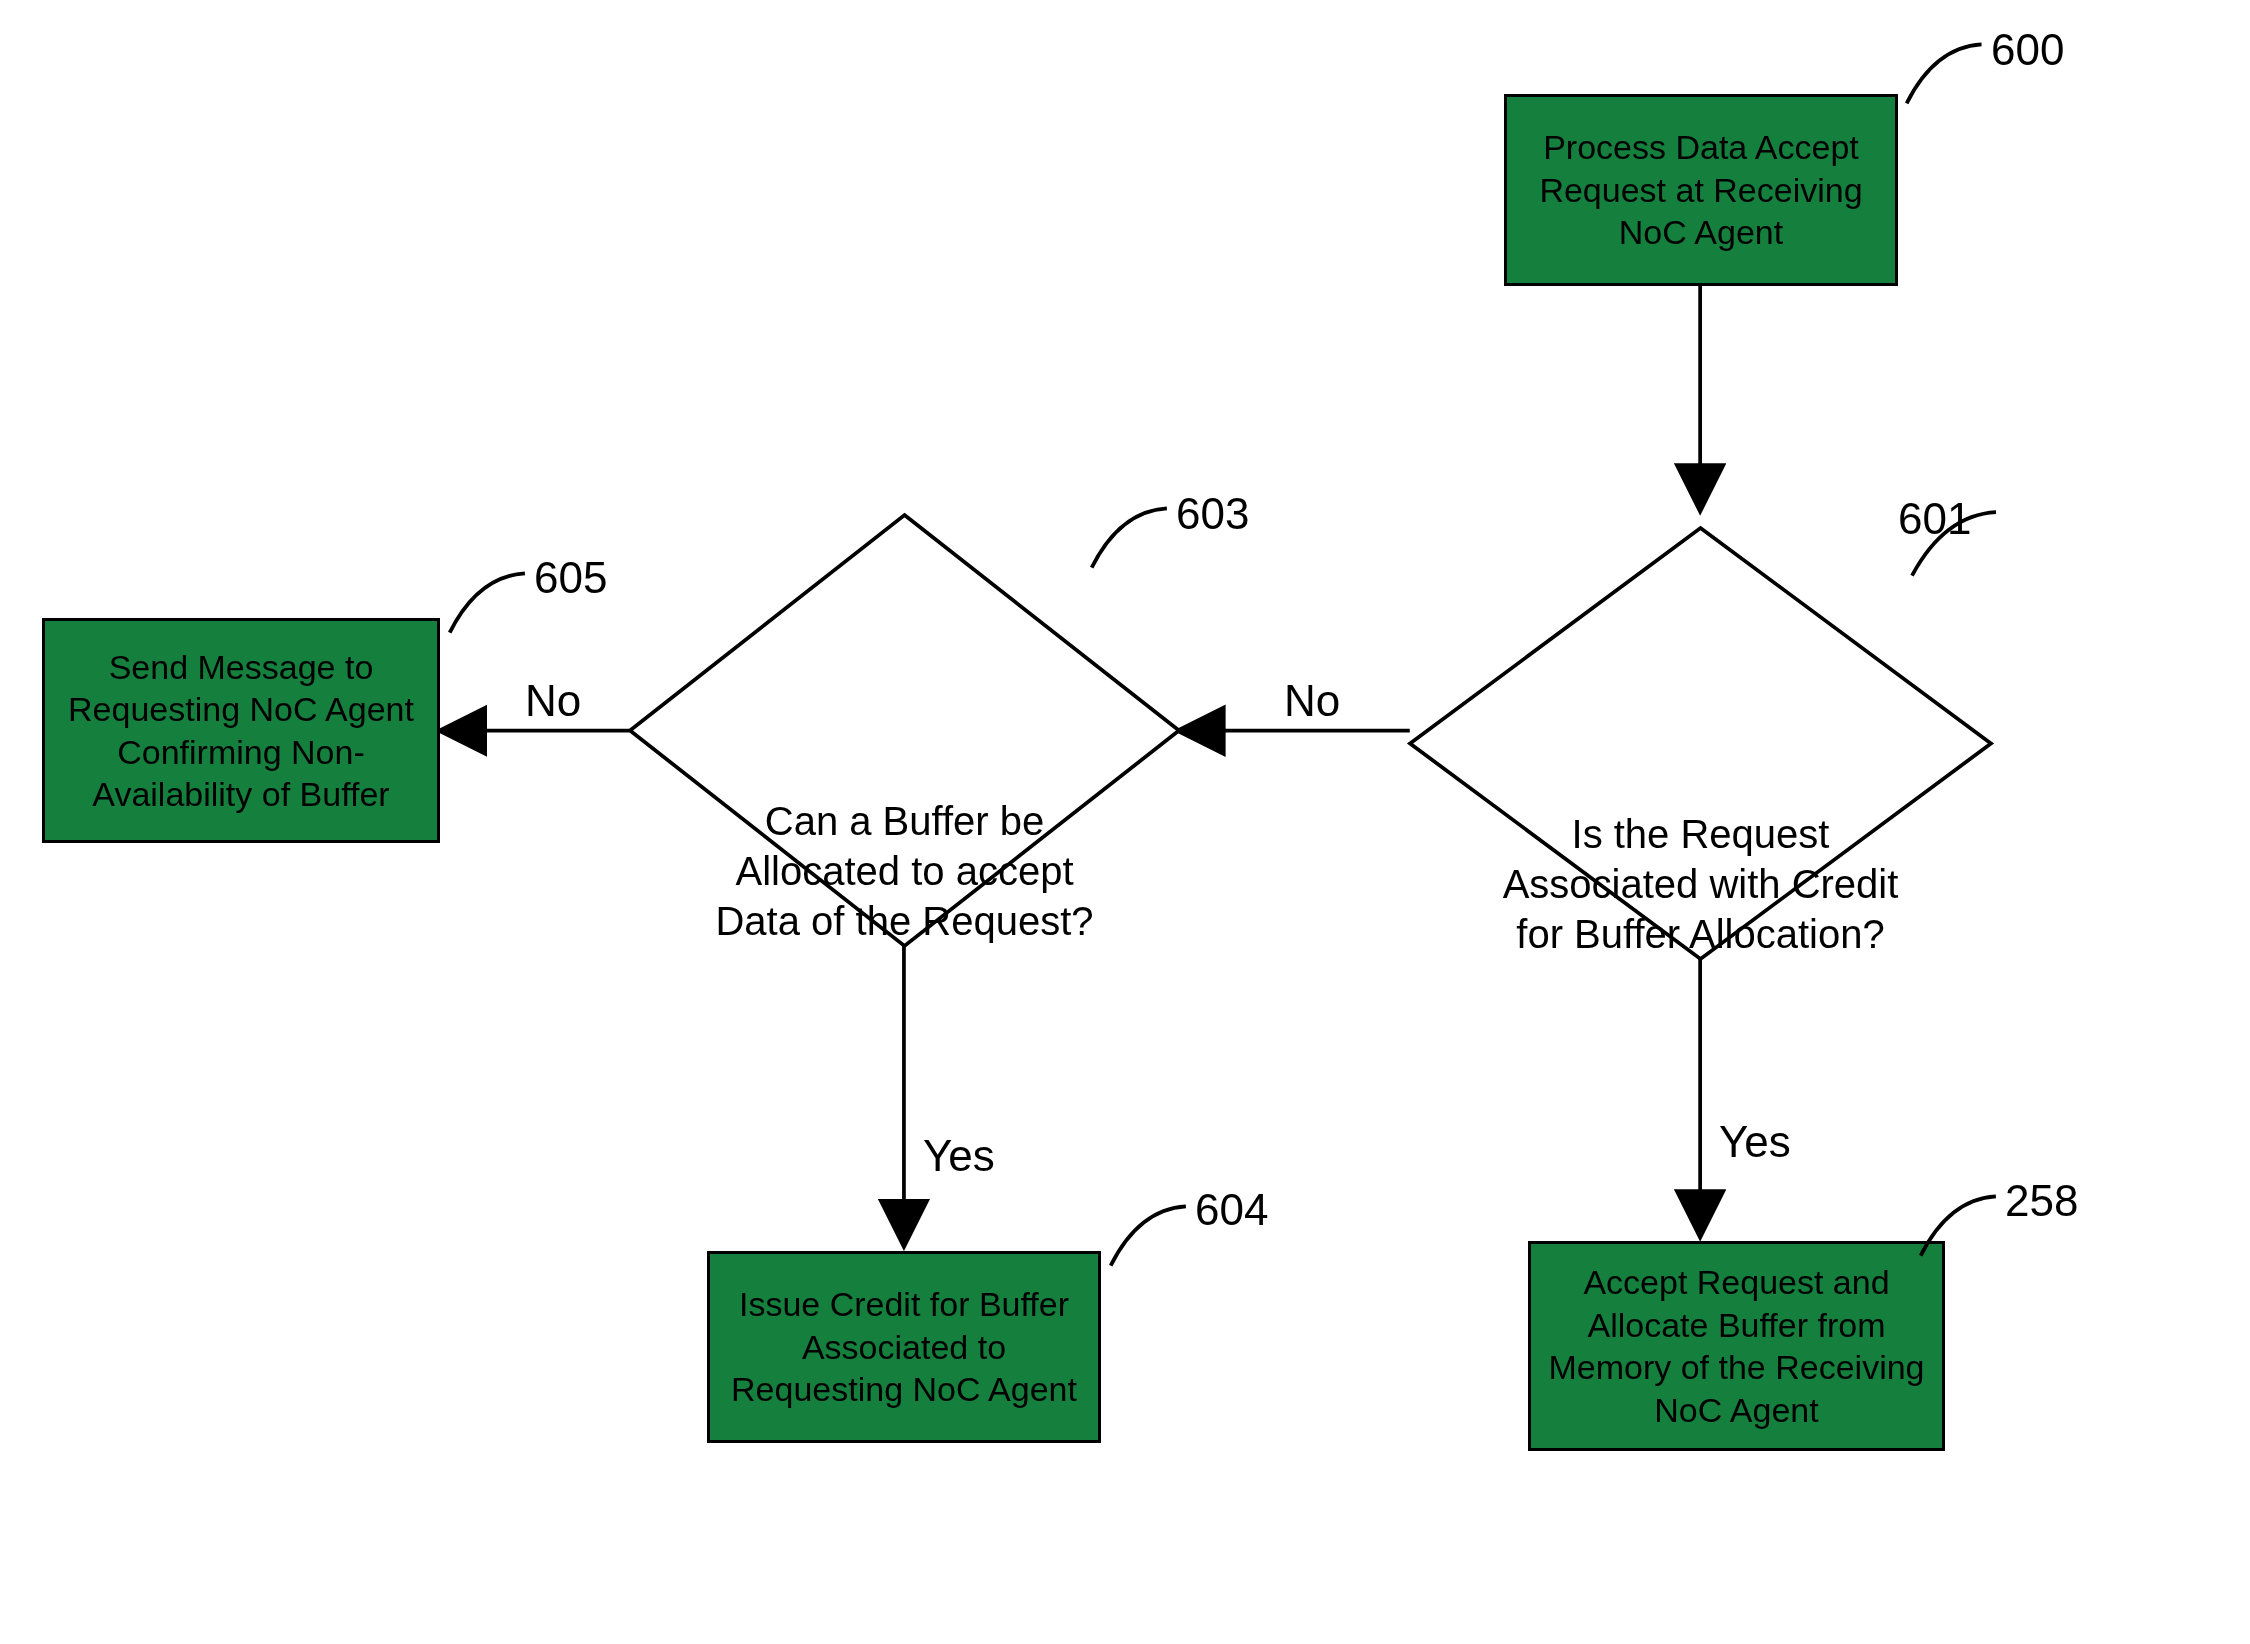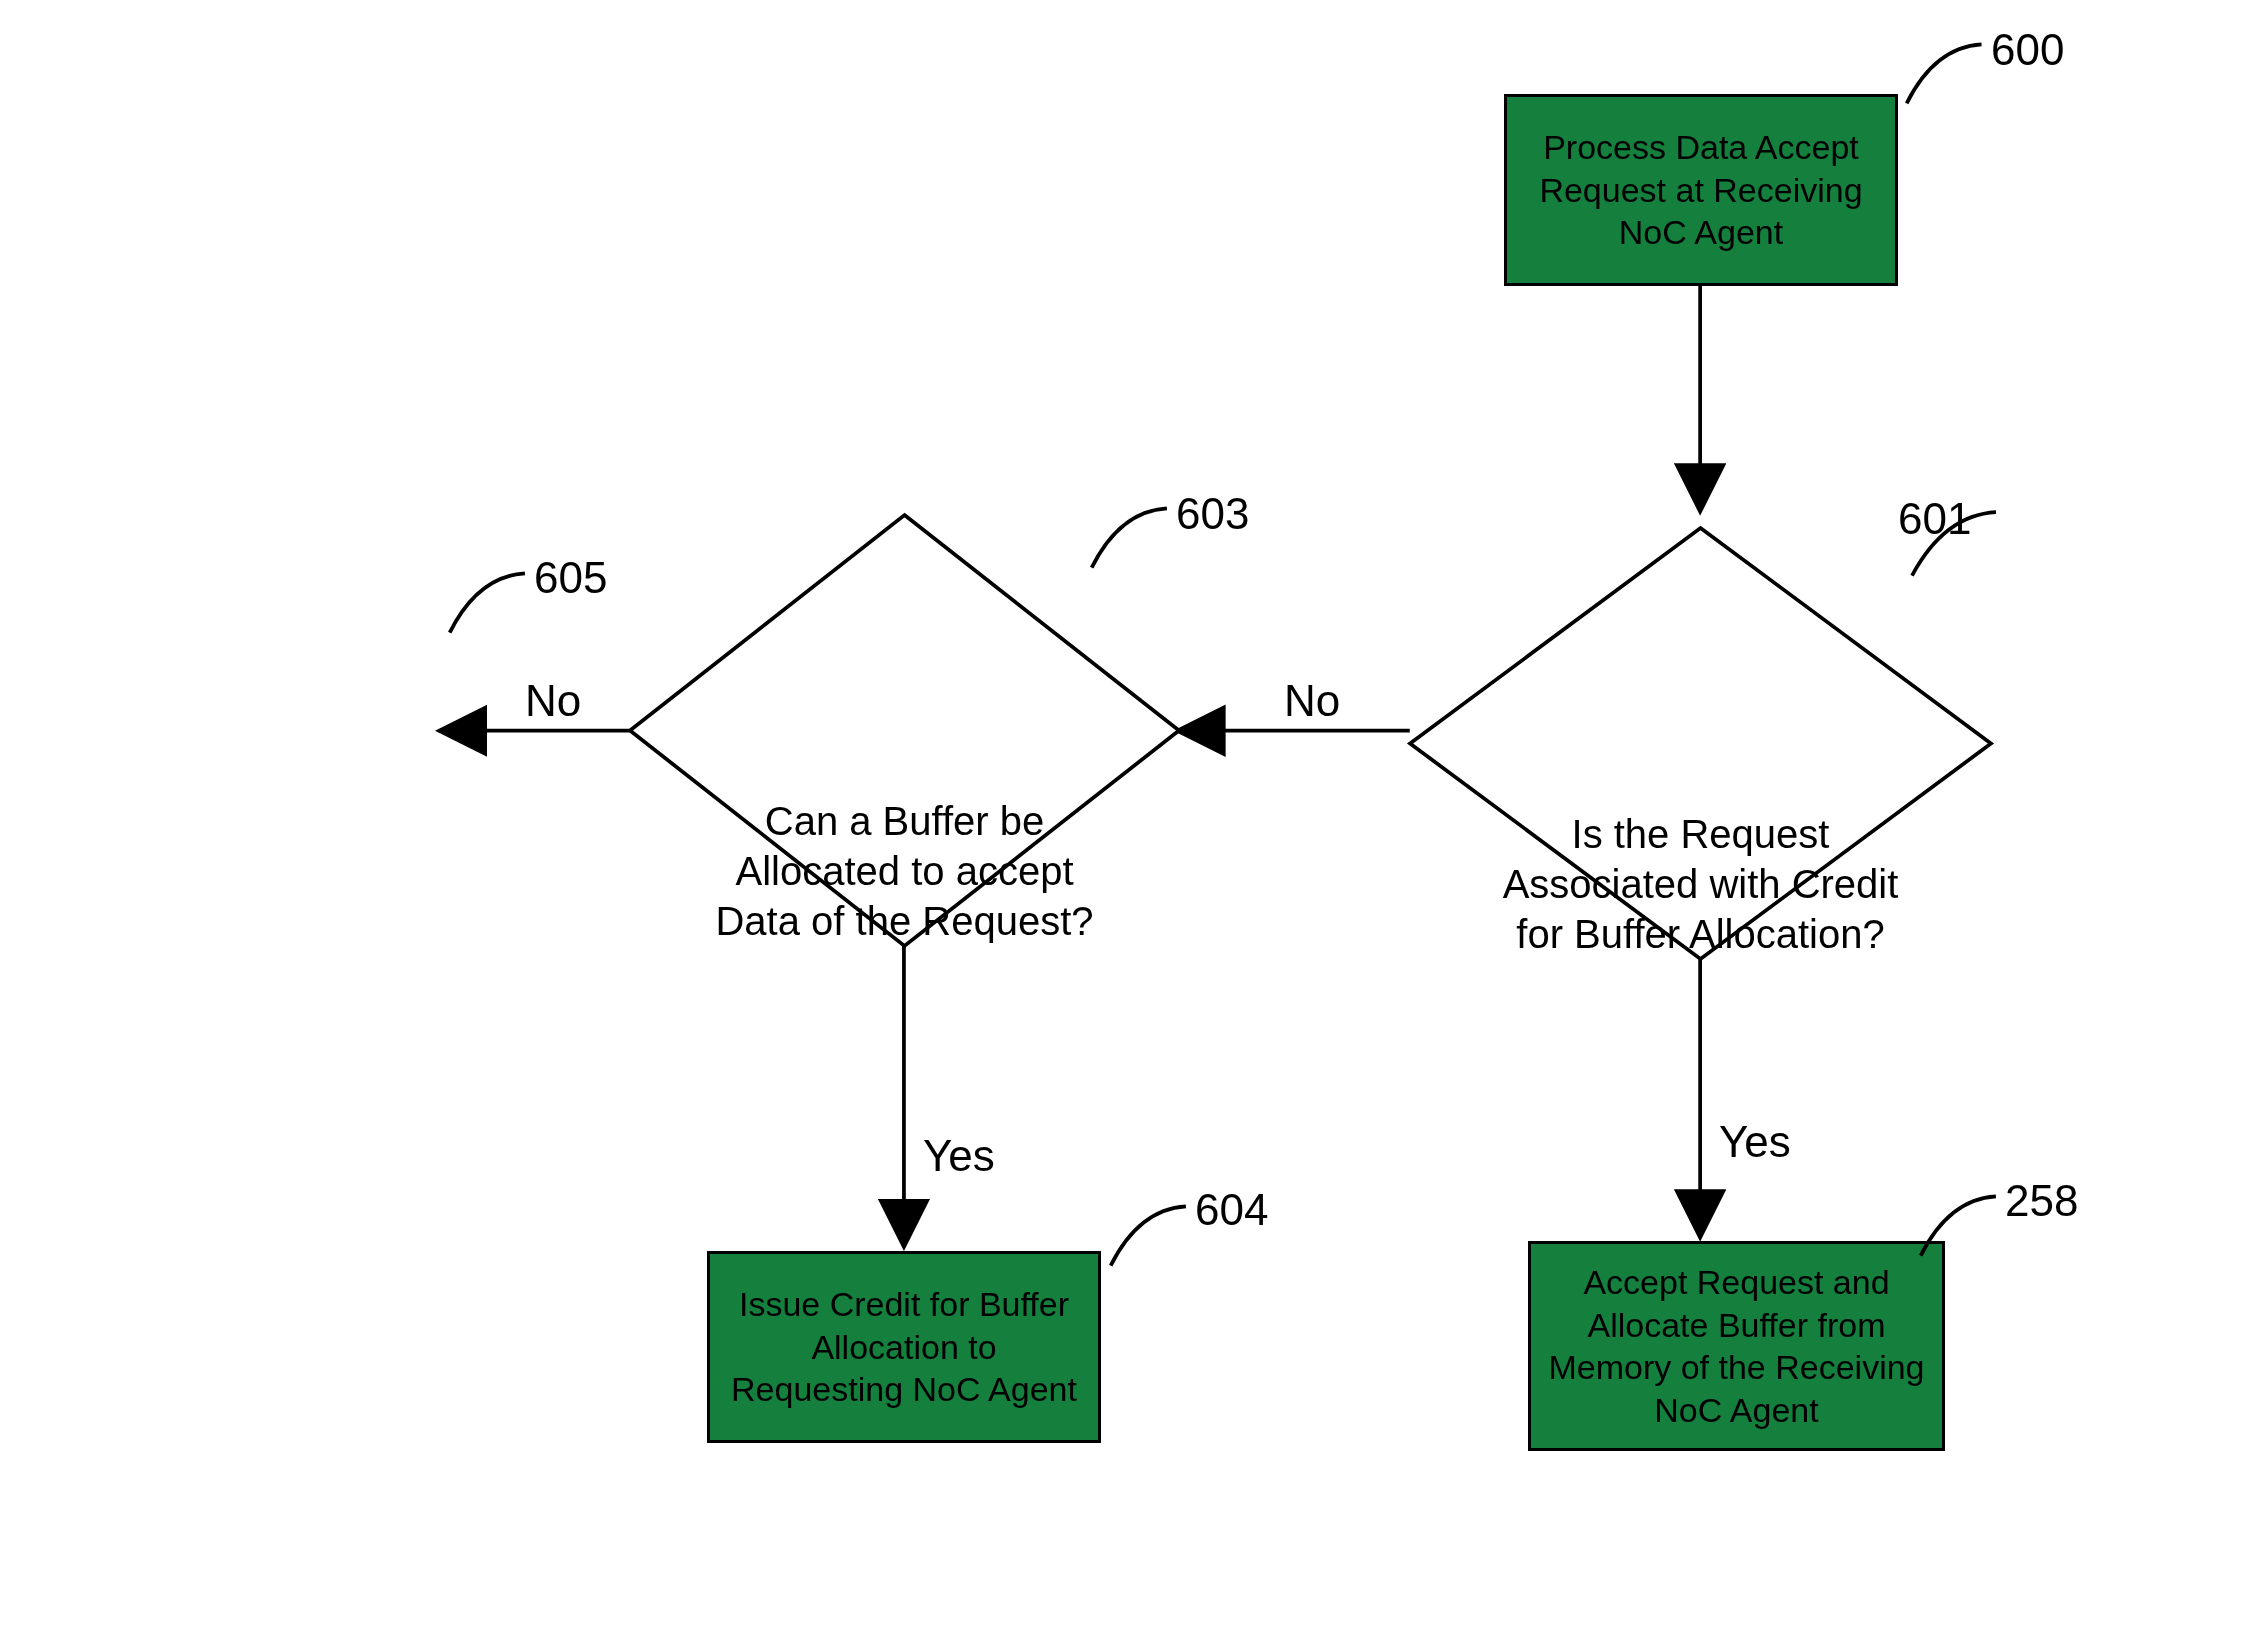--- a/index.html
+++ b/index.html
@@ -114,23 +114,26 @@
   <div class="diamond" style="left:630px; top:515px; width:549px; height:431px;">
     <svg viewBox="0 0 586 460">
       <polygon points="293,0 586,230 293,460 0,230" fill="#fff" stroke="#000" stroke-width="4"></polygon>
     </svg>
     <div class="dtext">
       <span>Can a Buffer be Allocated to accept Data of the Request?</span>
     </div>
   </div>
 
   <div class="rect" style="left:707px; top:1251px; width:394px; height:192px;">
-    <span>Issue Credit for Buffer Allocation to Requesting NoC Agent</span>
+    <span>Issue Credit for Buffer Associated to Requesting NoC Agent</span>
   </div>
 
+  <div class="rect" style="left:42px; top:618px; width:398px; height:225px;">
+    <span>Send Message to Requesting NoC Agent Confirming Non-Availability of Buffer</span>
+  </div>
 
   <div class="ref" style="left:1902px; top:33px;">
     <svg width="145" height="80" viewBox="0 0 155 85">
       <path d="M5,75 Q35,15 85,12" stroke="#000" stroke-width="4" fill="none"></path>
     </svg>
   </div>
   <div class="label" style="left:1991px; top:28px;">600</div>
 
   <div class="ref" style="left:1907px; top:501px;">
     <svg width="150" height="84" viewBox="0 0 160 90">

